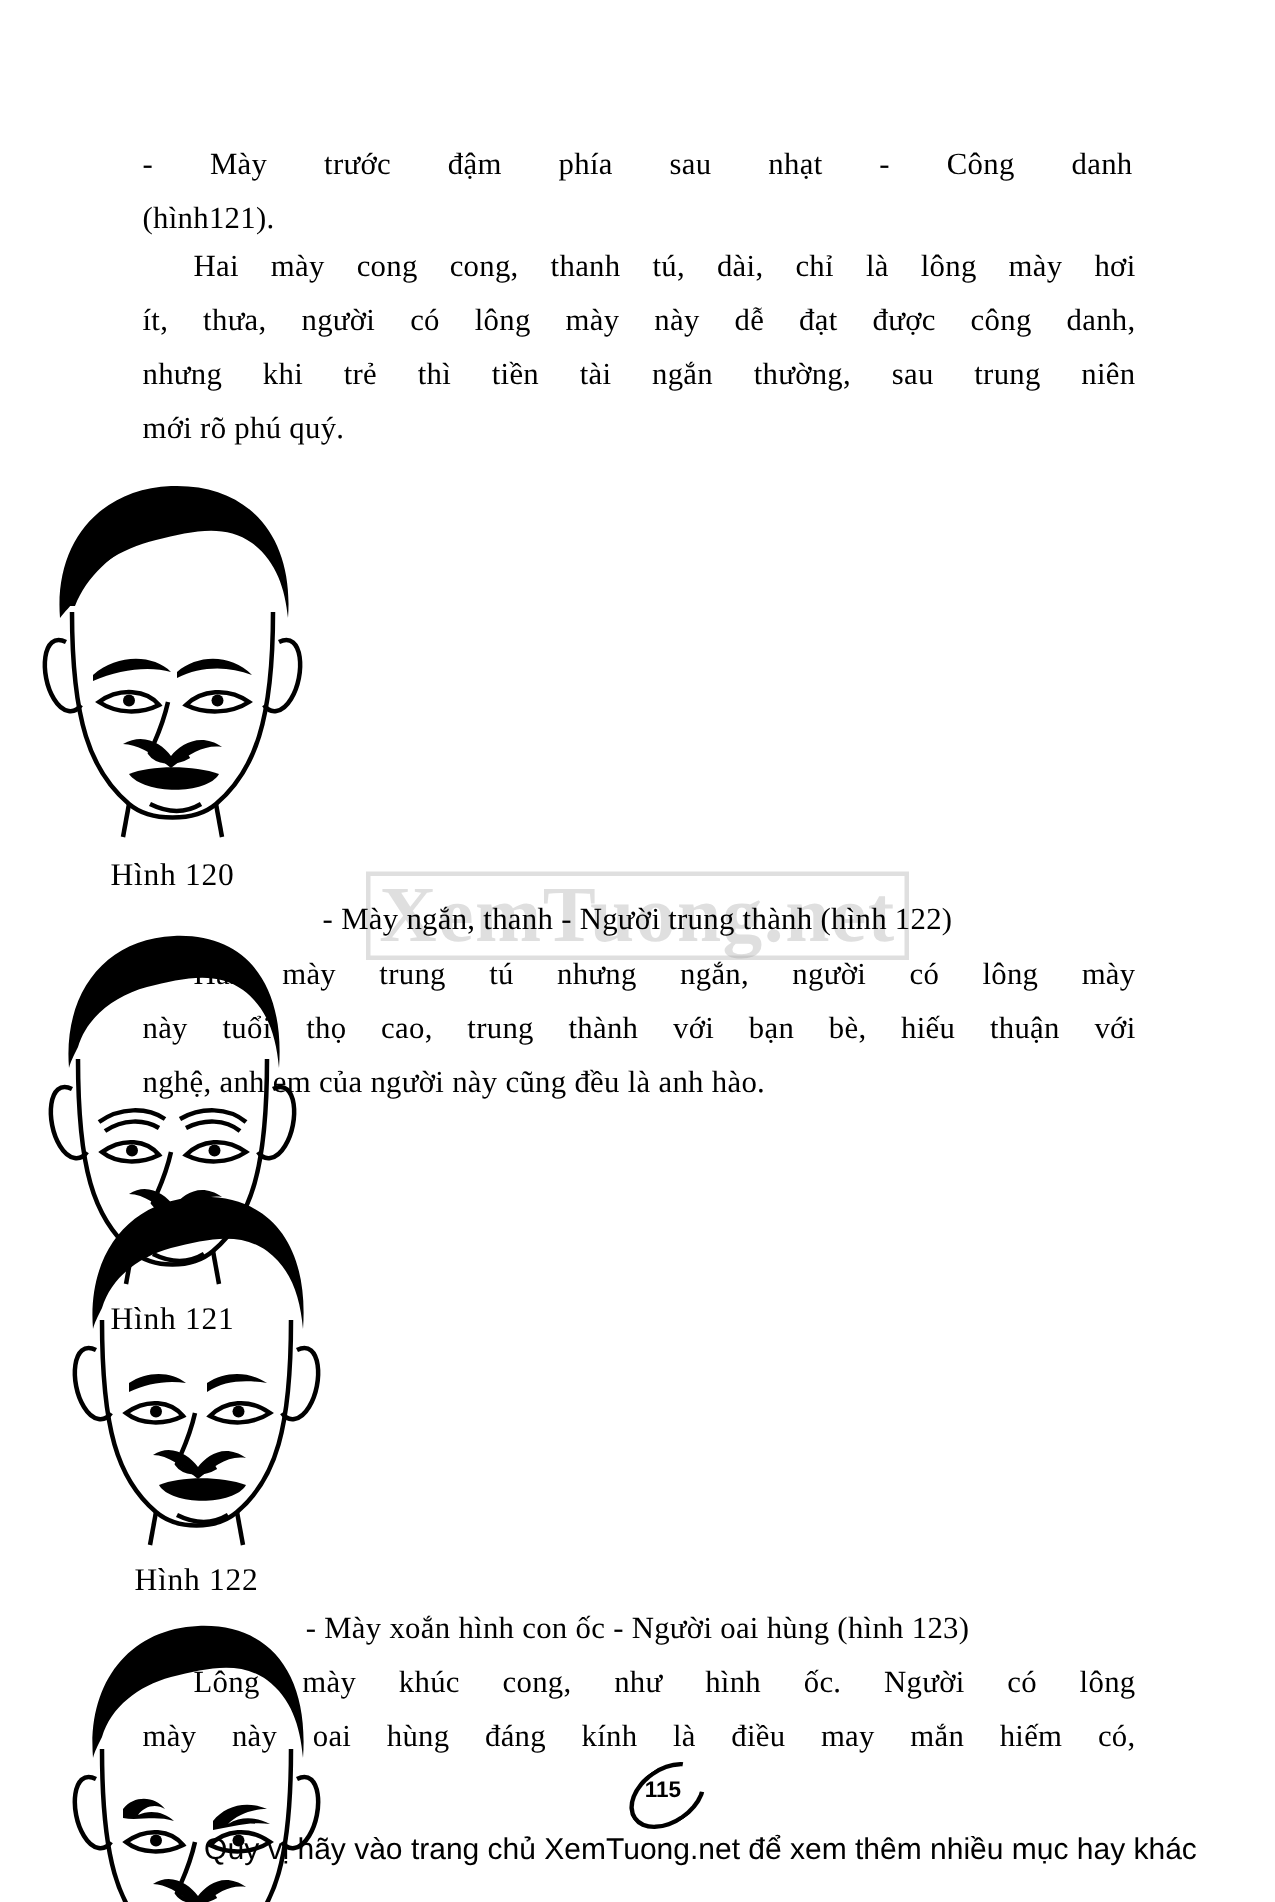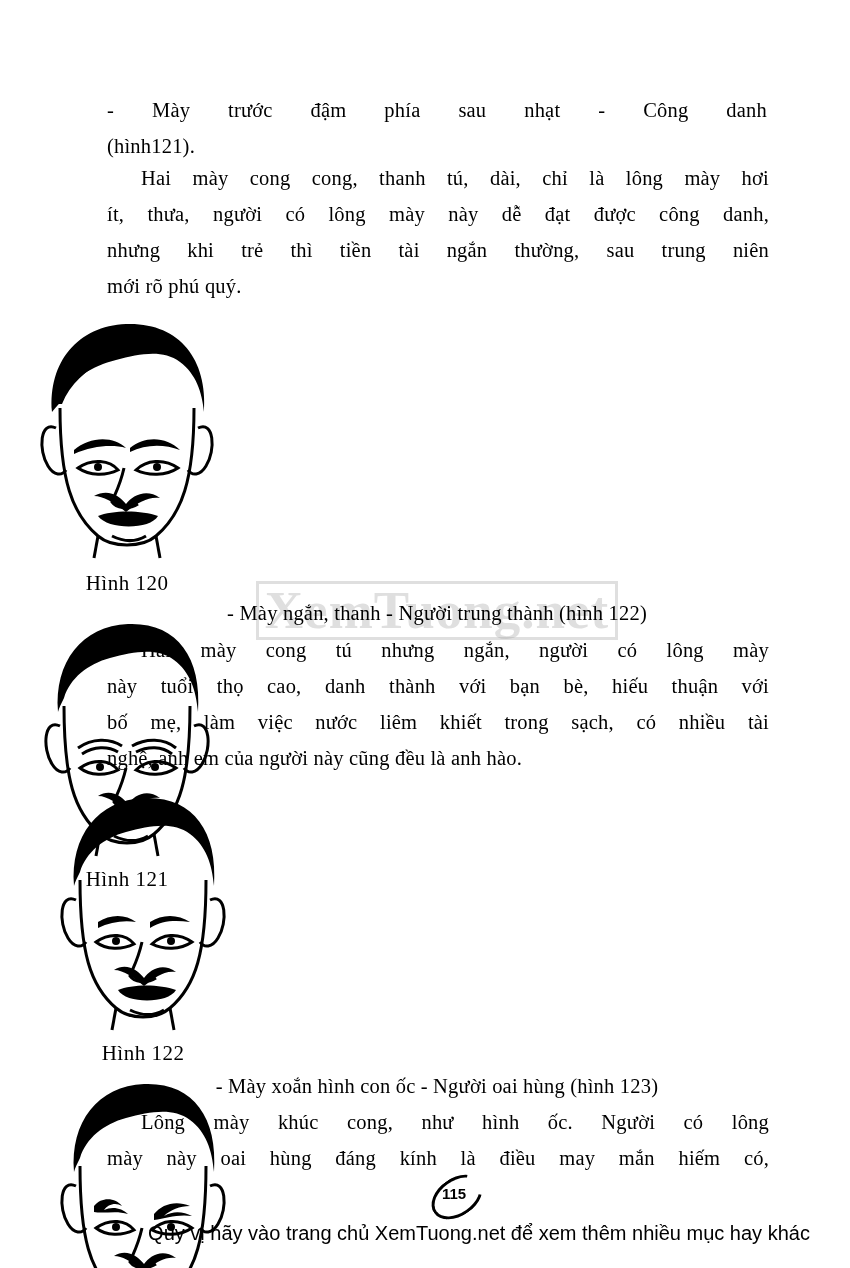--- a/index.html
+++ b/index.html
@@ -11,21 +11,21 @@
     width: 850px;
     height: 1268px;
     position: relative;
     font-family: "Liberation Serif", serif;
     color: #000000;
     overflow: hidden;
   }
 
   .page {
     position: absolute;
-    left: 12px; top: 0;
+    left: 0; top: 0;
     width: 706px;
     height: 1268px;
   }
 
   
   .para {
     position: absolute;
     font-family: "Liberation Serif", serif;
     font-size: 20.5px;
     line-height: 36px;
@@ -233,23 +233,22 @@
 
   <div class="watermark">
     <span class="wm-box">XemTuong.net</span>
   </div>
 
   <div class="para block-3">
     <span class="center-line">- Mày ngắn, thanh - Người trung thành (hình 122)</span>
   </div>
 
   <div class="para block-4">
-    <span class="jline ind">Hai mày cong tú nhưng ngắn, người có lông mày</span>
-    <span class="jline">này tuổi thọ cao, danh thành với bạn bè, hiếu thuận với</span>
-    <span class="jline">bố mẹ, làm việc nước liêm khiết trong sạch, có nhiều tài</span>
+    <span class="jline ind">Hai mày trung tú nhưng ngắn, người có lông mày</span>
+    <span class="jline">này tuổi thọ cao, trung thành với bạn bè, hiếu thuận với</span>
     <span class="line">nghệ, anh em của người này cũng đều là anh hào.</span>
   </div>
 
   <div class="figrow figrow-2">
 
     <div class="figure">
       <svg width="230" height="255" viewBox="0 0 230 255">
         <g fill="none" stroke="#000" stroke-width="3">
           <path d="M48 120 C32 112 30 142 40 158 C46 168 54 168 58 162"></path>
           <path d="M182 120 C198 112 200 142 190 158 C184 168 176 168 172 162"></path>

